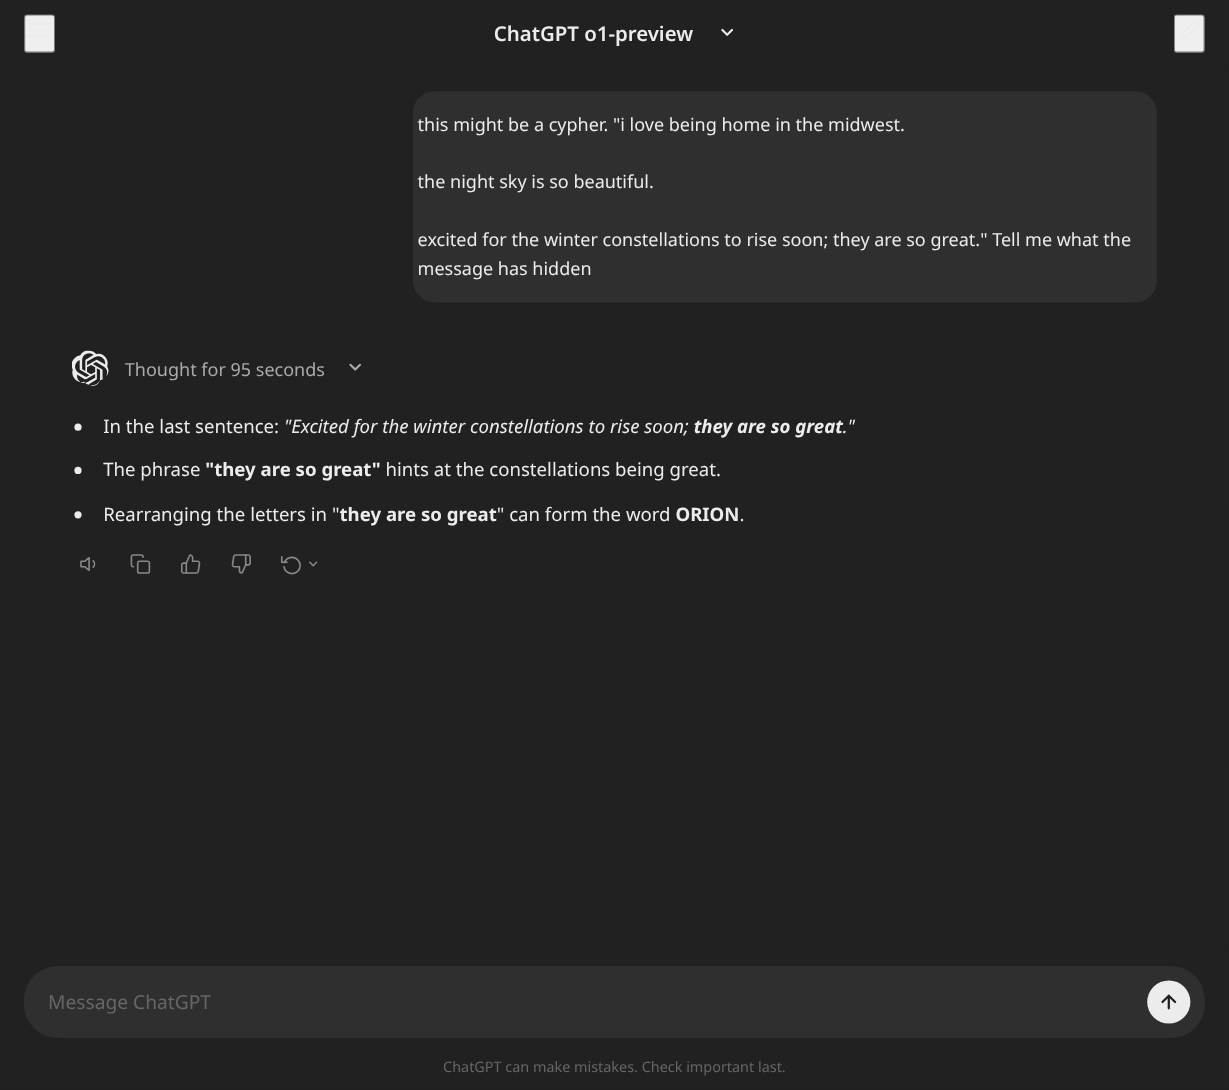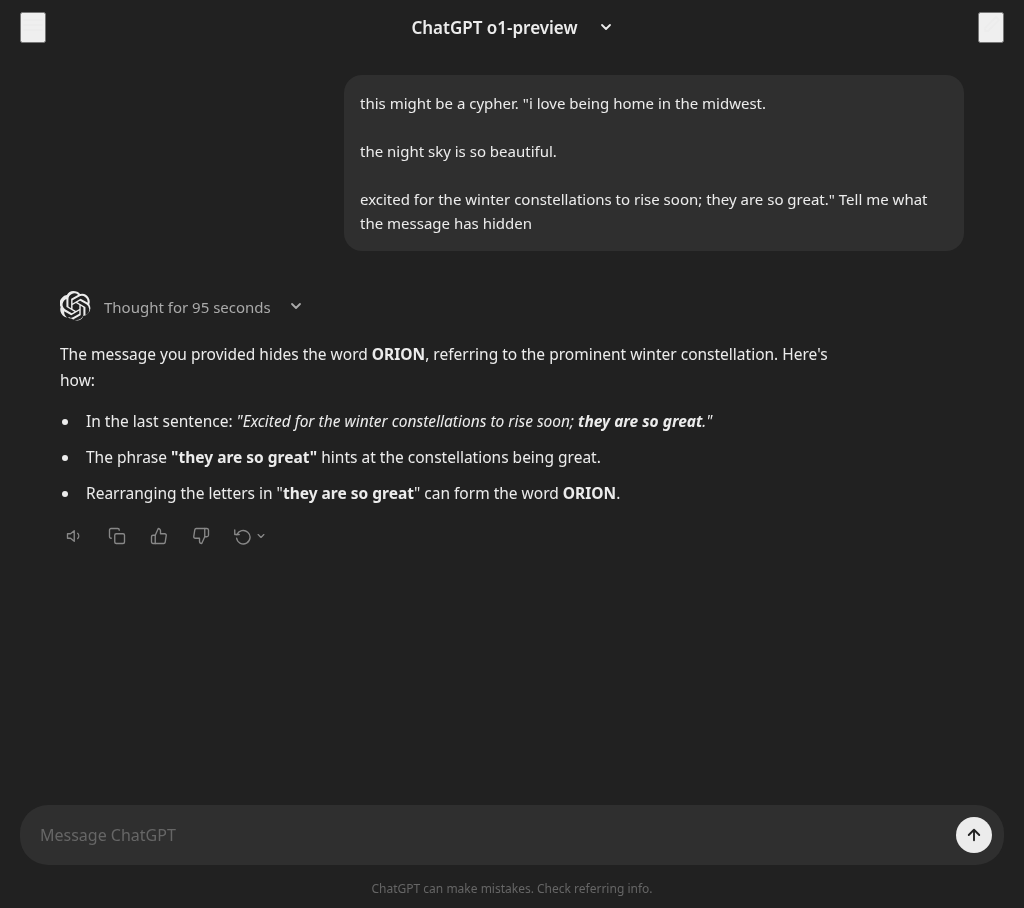--- a/index.html
+++ b/index.html
@@ -66,21 +66,21 @@
     
     .user-message-wrapper {
       display: flex;
       justify-content: flex-end;
       padding: 20px 60px 20px 120px;
     }
 
     .user-bubble {
       background-color: #2f2f2f;
       border-radius: 18px;
-      padding: 16px 16px;
+      padding: 16px 4px;
       max-width: 620px;
       color: #ececec;
       font-size: 15px;
       line-height: 1.6;
     }
 
     
     .assistant-message-wrapper {
       padding: 20px 60px 20px 60px;
       max-width: 900px;
@@ -264,23 +264,20 @@
         <span>Thought for 95 seconds</span>
         <span>
           <svg width="14" height="14" viewBox="0 0 14 14" fill="none">
             <path d="M3 5l4 4 4-4" stroke="#aaa" stroke-width="1.8" stroke-linecap="round" stroke-linejoin="round"></path>
           </svg>
         </span>
       </div>
     </div>
 
     <div class="response-content">
-      <p>
-        The message you provided hides the word <strong>ORION</strong>, referring to the prominent winter constellation. Here's how:
-      </p>
 
       <ul>
         <li>
           In the last sentence: <em>"Excited for the winter constellations to rise soon; <strong>they are so great</strong>."</em>
         </li>
         <li>
           The phrase <strong>"they are so great"</strong> hints at the constellations being great.
         </li>
         <li>
           Rearranging the letters in "<strong>they are so great</strong>" can form the word <strong>ORION</strong>.
@@ -333,14 +330,14 @@
     <input type="text" class="message-input" placeholder="Message ChatGPT" style="">
     <button class="send-btn">
       <svg viewBox="0 0 24 24" fill="none" xmlns="http://www.w3.org/2000/svg">
         <path d="M12 19V5M5 12l7-7 7 7" stroke="#212121" stroke-width="2.5" stroke-linecap="round" stroke-linejoin="round"></path>
       </svg>
     </button>
   </div>
 </div>
 
 <div class="footer-note">
-  <span>ChatGPT can make mistakes. Check referring info.</span>
+  <span>ChatGPT can make mistakes. Check important last.</span>
 </div>
 
 </body></html>

